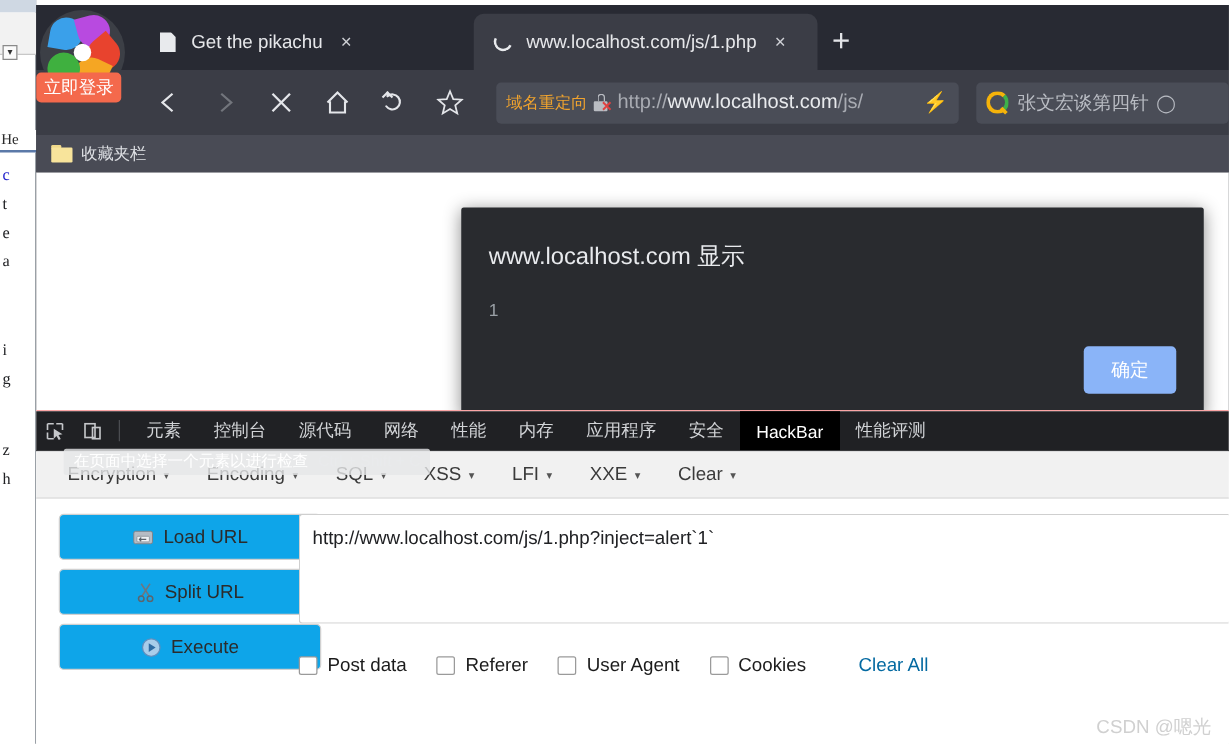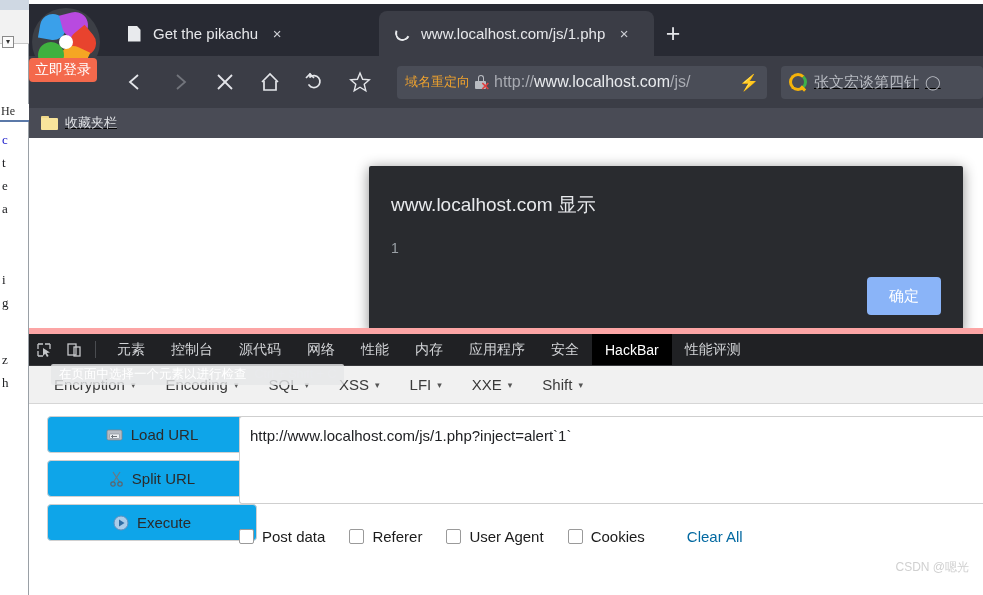--- a/index.html
+++ b/index.html
@@ -183,21 +183,20 @@
   .url-text .dim { color: #a8abb2; }
   .omni-bolt {
     margin-left: auto; color: #c9ccd2; font-size: 16px; padding-left: 6px;
   }
 
   .searchbox {
     flex: 1 1 auto; height: 33px; margin-left: 14px; margin-right: 0px;
     background: #4a4d57; border-radius: 4px;
     display: flex; align-items: center; padding: 0 8px;
     overflow: hidden;
-    text-decoration: underline;
   }
   .search-logo {
     width: 18px; height: 18px; flex: 0 0 18px; margin-right: 7px;
     border-radius: 50%;
     border: 3px solid #f5b30a;
     border-right-color: #3db14a;
     box-sizing: border-box;
     position: relative;
   }
   .search-logo::after {
@@ -210,21 +209,21 @@
     font-family: "Liberation Sans", sans-serif;
   }
   .search-tail {
     margin-left: 6px; color: #b9bcc3; font-size: 14px;
   }
 
   
   .bookmarks {
     position: relative; height: 30px; width: 100%;
     background: #494b55;
-    display: flex; align-items: center; padding-left: 12px; text-decoration: underline;
+    display: flex; align-items: center; padding-left: 12px;
   }
   .folder-ico {
     width: 17px; height: 14px; margin-right: 7px; position: relative;
   }
   .folder-ico::before {
     content: ""; position: absolute; left: 0; top: 0; width: 8px; height: 3px;
     background: #f0d98a; border-radius: 1px 1px 0 0;
   }
   .folder-ico::after {
     content: ""; position: absolute; left: 0; top: 2px; width: 17px; height: 12px;
@@ -262,21 +261,21 @@
     width: 74px; height: 38px;
     font-size: 15px;
     font-family: "Liberation Sans", sans-serif;
   }
 
   
   #devtools {
     position: absolute; left: 29px; top: 328px;
     width: 954px; height: 267px;
     background: #ffffff;
-    border-top: 6px solid #fca5a5;
+    border-top: 1px solid #fca5a5;
   }
   .dt-tabbar {
     height: 32px; background: #202124;
     display: flex; align-items: stretch;
     border-bottom: 1px solid #37383b;
   }
   .dt-tool-ico {
     width: 30px; display: flex; align-items: center; justify-content: center;
     color: #c5c7ca;
   }
@@ -364,22 +363,22 @@
   }
   .hb-check .lbl {
     font-size: 15px; color: #1b1b1b;
     font-family: "Liberation Sans", sans-serif;
   }
   .hb-clear {
     font-size: 15px; color: #0369a1; margin-left: 18px;
     font-family: "Liberation Sans", sans-serif;
   }
   .watermark {
-    position: absolute; right: 14px; bottom: 24px;
-    font-size: 12px; color: #d0d0d0;
+    position: absolute; right: 14px; bottom: 4px;
+    font-size: 15px; color: #d0d0d0;
     font-family: "Liberation Sans", sans-serif;
   }
 </style>
 </head>
 <body>
 
 <div id="bg-window">
   <div class="bg-left-strip"></div>
   <div class="bg-titlebar"></div>
   <div class="bg-toolbar"></div>
@@ -553,21 +552,21 @@
     </div>
     <div class="hb-menu">
       <span>LFI</span>
       <span class="hb-caret">▾</span>
     </div>
     <div class="hb-menu">
       <span>XXE</span>
       <span class="hb-caret">▾</span>
     </div>
     <div class="hb-menu">
-      <span>Shift</span>
+      <span>Clear</span>
       <span class="hb-caret">▾</span>
     </div>
 
     <div class="dt-tooltip">
       <span>在页面中选择一个元素以进行检查</span><span class="shortcut">Ctrl + Shift + C</span>
     </div>
   </div>
 
   <div class="hb-body">
     <div class="hb-leftcol">

